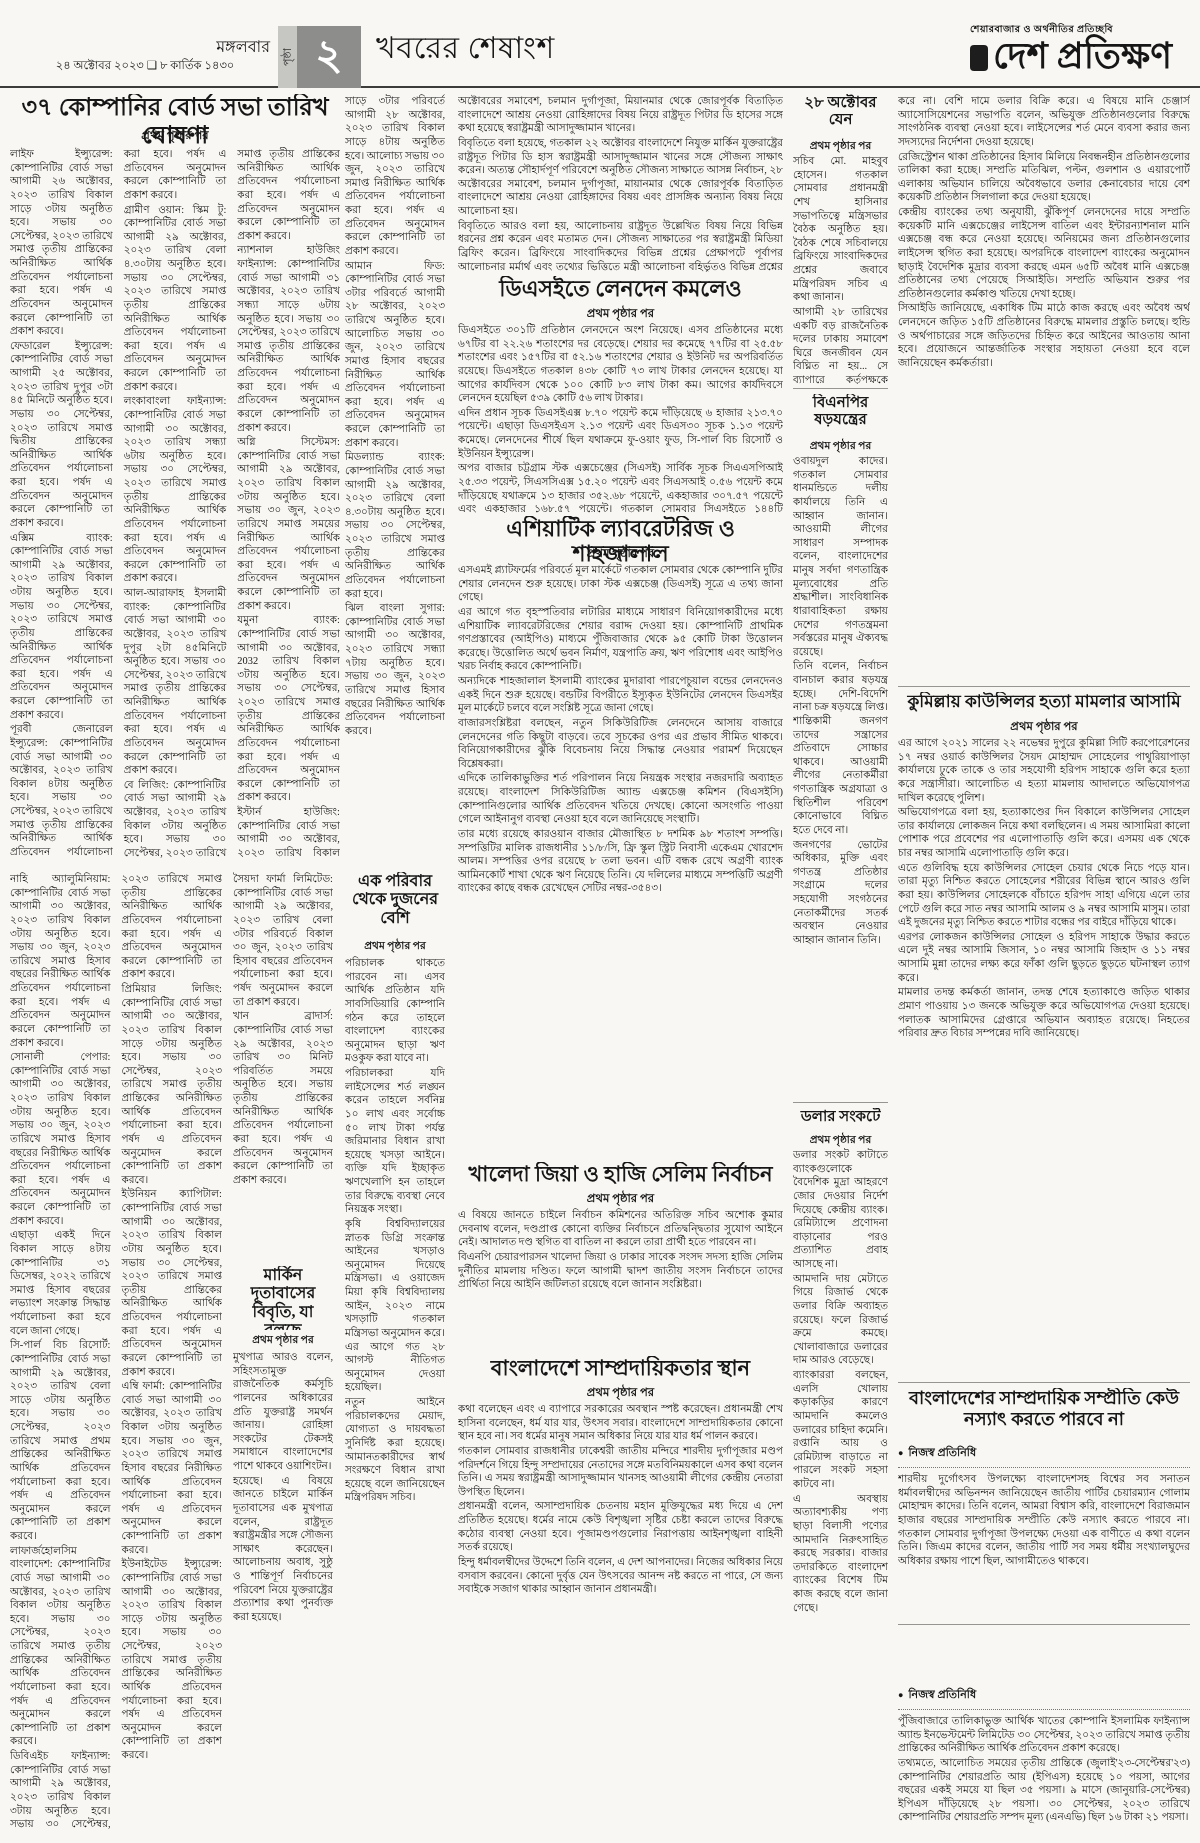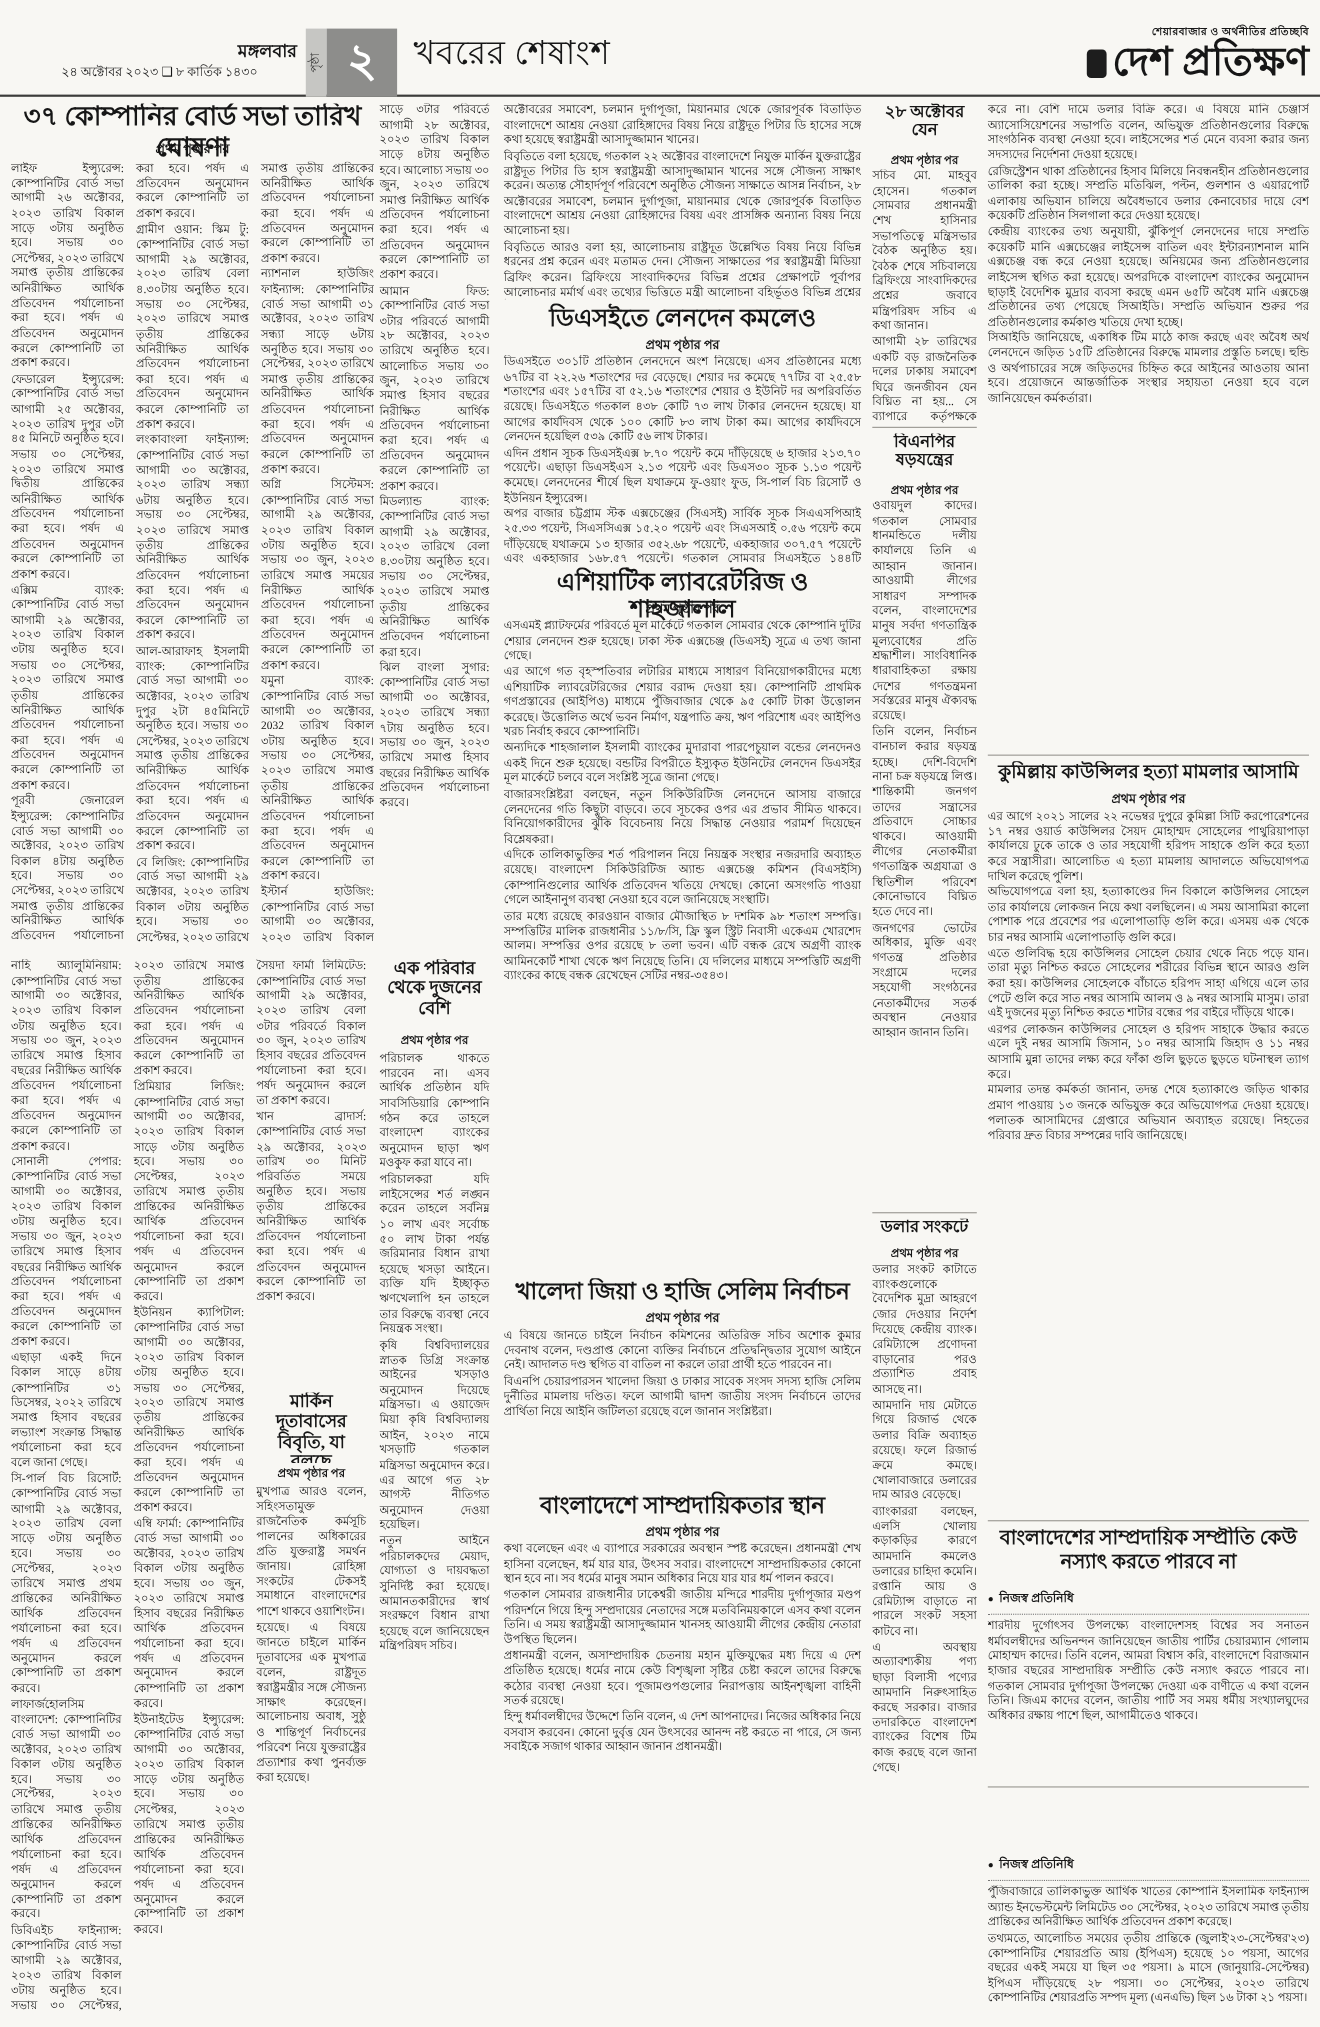--- a/index.html
+++ b/index.html
@@ -10,26 +10,26 @@
   .body{position:absolute;font-size:10.4px;line-height:1.31;text-align:justify;overflow:hidden}
   .body p.para{margin:0 0 1px 0}
   .cols2{column-count:2;column-gap:11px;column-fill:auto}
   .cols3{column-count:3;column-gap:11px;column-fill:auto}
   .rule{position:absolute;border-top:1px solid #97958f;height:0}
   .byline{position:absolute;font-size:11px;font-weight:bold;border-bottom:1px dotted #777;padding-bottom:4px;display:flex;align-items:center;gap:5px;overflow:hidden}
   .byline .dot{font-size:9px;line-height:1}
 
   
   .header{position:absolute;left:0;top:0;width:1200px;height:88px;border-bottom:2px solid #3c3c3a;background:#f8f7f3}
-  #w-day{position:absolute;left:55px;top:34px;width:215px;text-align:right;font-size:16px;font-weight:bold}
+  #w-day{position:absolute;left:55px;top:34px;width:215px;text-align:right;font-size:16px;font-weight:normal}
   #w-date{position:absolute;left:20px;top:57px;width:250px;text-align:center;font-size:11.5px}
   #p-strip{position:absolute;left:278px;top:26px;width:19px;height:62px;background:#c6c6c3;color:#333;font-size:11px;writing-mode:vertical-rl;transform:rotate(180deg);display:flex;align-items:center;justify-content:center}
   #p-box{position:absolute;left:297px;top:26px;width:64px;height:62px;background:#8d8d8b;color:#fff;font-size:42px;font-weight:bold;display:flex;align-items:center;justify-content:center}
   #sec-title{position:absolute;left:376px;top:24px;font-size:30px;font-weight:normal;letter-spacing:.5px}
-  #mast{position:absolute;left:970px;top:22px;width:220px;text-align:right}
+  #mast{position:absolute;left:970px;top:22px;width:220px;text-align:left}
   #mast .tag{font-size:9.5px;font-weight:bold;letter-spacing:.5px}
   #mast .name{font-size:36px;font-weight:bold;line-height:1.08;white-space:nowrap}
   #mast .emblem{display:inline-block;width:18px;height:26px;background:#1d1d1d;border-radius:4px;margin-right:5px;vertical-align:-3px}
 
   
   #h-board{left:10px;top:94px;width:330px;font-size:24px}
   #s-board{left:10px;top:127px;width:330px}
   #b-board1{left:10px;top:147px;width:330px;height:721px}
   #b-board2{left:10px;top:872px;width:212px;height:960px}
   #b-board3{left:345px;top:94px;width:100px;height:774px}

